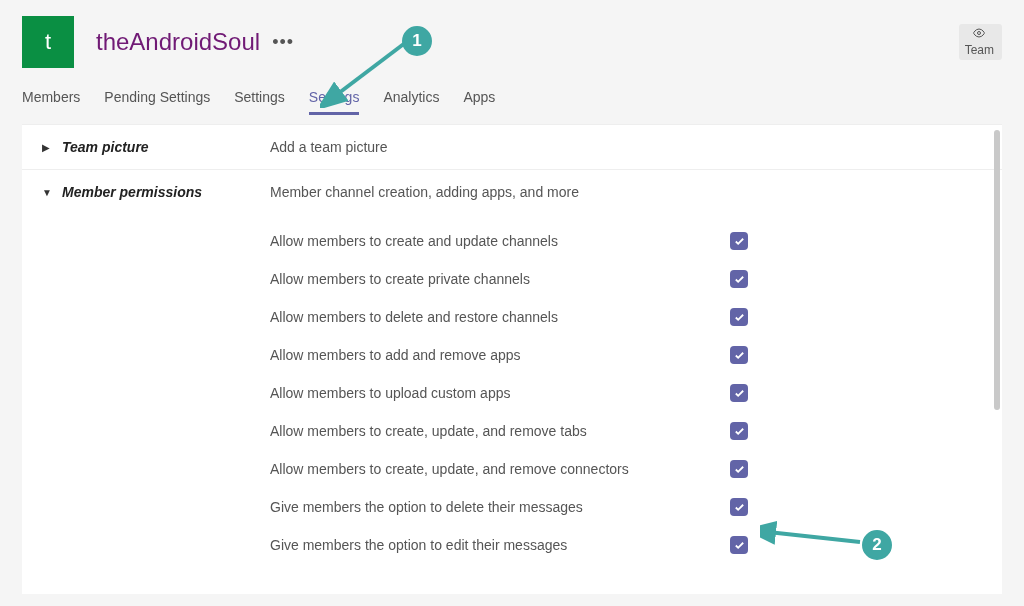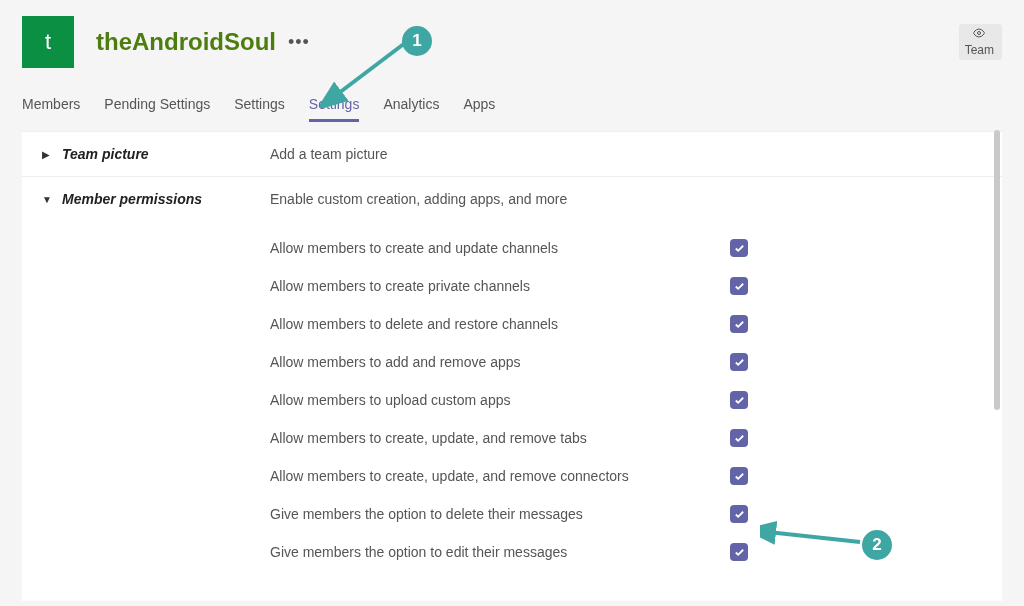--- a/index.html
+++ b/index.html
@@ -27,22 +27,22 @@
       display: flex;
       align-items: center;
       justify-content: center;
       color: #fff;
       font-size: 22px;
       font-weight: 400;
       margin-right: 22px;
     }
     .team-name {
       font-size: 24px;
-      font-weight: 700;
-      color: #4d7c0f;
+      font-weight: 400;
+      color: #701a75;
       text-align: center;
     }
     .more-icon {
       margin-left: 12px;
       color: #555;
       font-size: 18px;
       letter-spacing: 1px;
       cursor: pointer;
     }
     .header-right {
@@ -62,21 +62,21 @@
       flex-direction: column;
     }
     .eye-icon {
       width: 12px;
       height: 12px;
     }
     .tabs {
       display: flex;
       gap: 24px;
       padding: 0 22px;
-      margin-top: 10px;
+      margin-top: 3px;
       border-bottom: 1px solid transparent;
     }
     .tab {
       font-size: 14px;
       color: #555;
       padding: 6px 0 10px 0;
       cursor: pointer;
       position: relative;
     }
     .tab.active {
@@ -242,21 +242,21 @@
       </div>
       <span class="section-desc">Add a team picture</span>
     </div>
 
     <div class="section expanded">
       <div class="section-left">
         <span class="caret">▼</span>
         <span class="section-title">Member permissions</span>
       </div>
       <div class="perm-body">
-        <div class="perm-desc">Enable custom creation, adding apps, and more</div>
+        <div class="perm-desc">Member channel creation, adding apps, and more</div>
 
         <div class="perm-row">
           <span class="perm-label">Allow members to create and update channels</span>
           <div class="checkbox">
             <svg viewBox="0 0 24 24" fill="none" stroke="#fff" stroke-width="4">
                 <polyline points="20 6 9 17 4 12"></polyline>
               </svg>
           </div>
         </div>
         <div class="perm-row">

